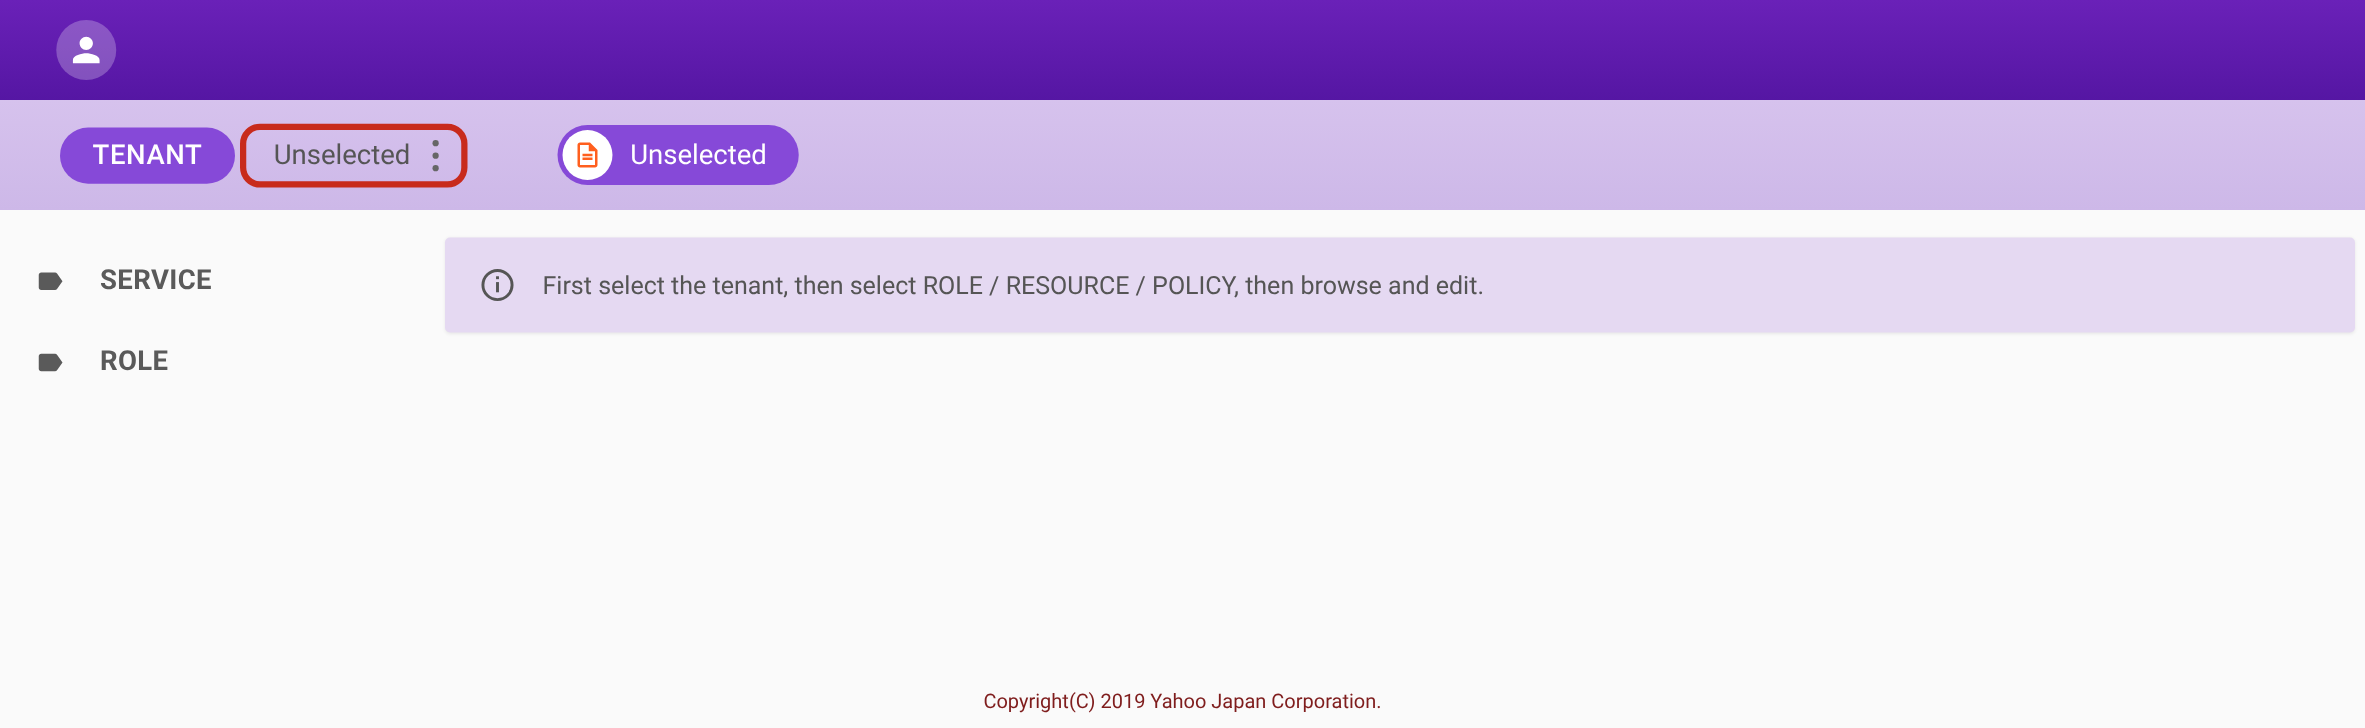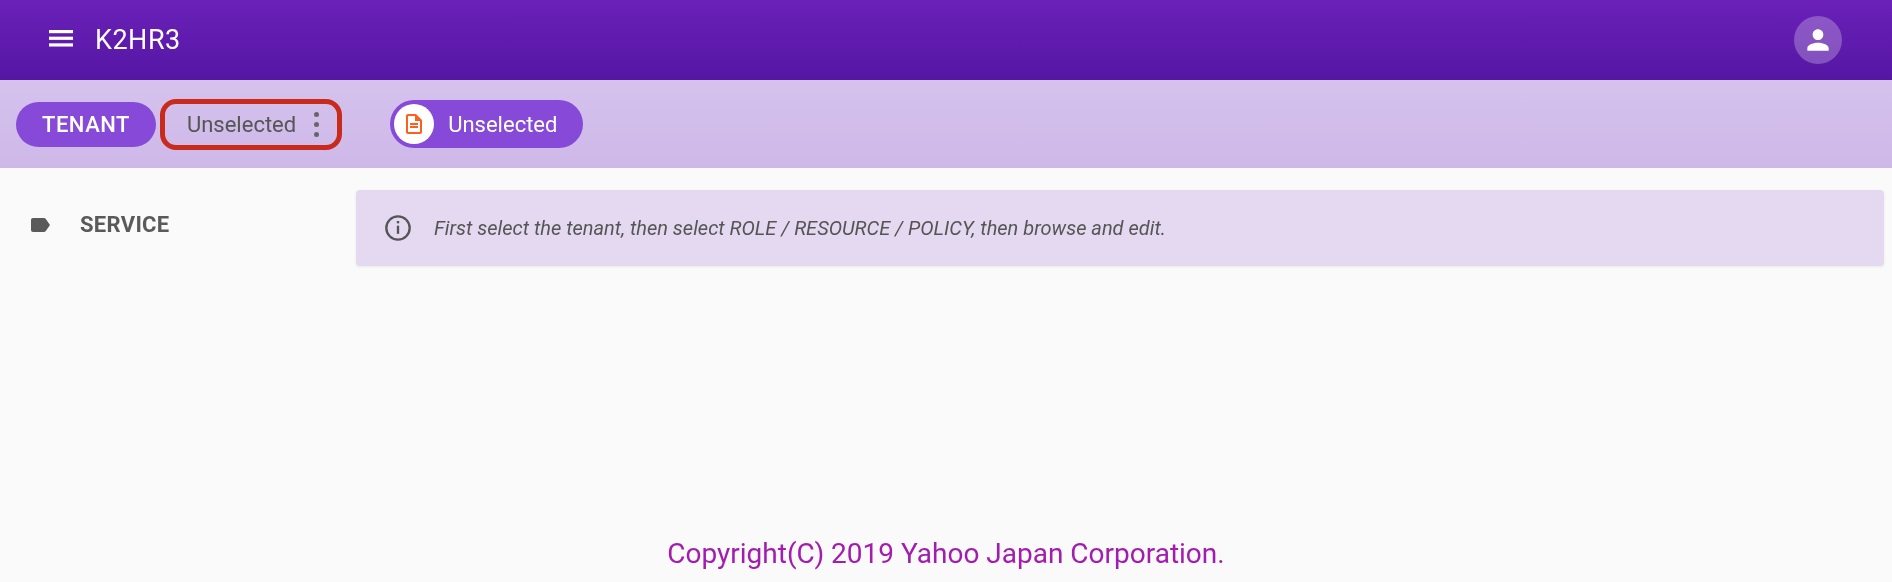--- a/index.html
+++ b/index.html
@@ -45,22 +45,22 @@
       display: flex;
       align-items: center;
       justify-content: center;
       cursor: pointer;
     }
     .subheader {
       height: 88px;
       background: linear-gradient(180deg, #d6c2ed 0%, #cdb8e8 100%);
       display: flex;
       align-items: center;
-      padding: 0 16px;
-      gap: 48px;
+      padding: 0 48px;
+      gap: 72px;
     }
     .tenant-group {
       display: flex;
       align-items: center;
       position: relative;
     }
     .tenant-pill {
       background: #8649d8;
       color: #fff;
       font-size: 22px;
@@ -144,50 +144,39 @@
       padding-right: 8px;
     }
     .info-banner {
       background: #e5d9f2;
       border-radius: 4px;
       padding: 24px 28px;
       display: flex;
       align-items: center;
       gap: 22px;
       box-shadow: 0 1px 3px rgba(0,0,0,0.08);
-      font-style: italic;
     }
     .info-text {
       color: #555;
       font-size: 20px;
     }
     .footer {
       position: absolute;
       left: 0;
       right: 0;
       bottom: 12px;
       text-align: center;
-      color: #a21caf;
-      font-size: 28px;
+      color: #7f1d1d;
+      font-size: 16px;
     }
   </style>
 </head>
 <body>
 
 <div class="header">
-  <div class="header-left">
-    <div class="menu-icon">
-      <svg width="32" height="32" viewBox="0 0 24 24" fill="#fff">
-        <rect x="3" y="6" width="18" height="2.4"></rect>
-        <rect x="3" y="11" width="18" height="2.4"></rect>
-        <rect x="3" y="16" width="18" height="2.4"></rect>
-      </svg>
-    </div>
-    <div class="app-title">K2HR3</div>
-  </div>
   <div class="avatar-circle">
     <svg width="32" height="32" viewBox="0 0 24 24">
       <circle cx="12" cy="12" r="12" fill="none"></circle>
       <path fill="#fff" d="M12 12c2.21 0 4-1.79 4-4s-1.79-4-4-4-4 1.79-4 4 1.79 4 4 4zm0 2c-2.67 0-8 1.34-8 4v2h16v-2c0-2.66-5.33-4-8-4z"></path>
     </svg>
   </div>
 </div>
 
 <div class="subheader">
   <div class="tenant-group">
@@ -212,20 +201,26 @@
 </div>
 
 <div class="content">
   <div class="sidebar">
     <div class="sidebar-item">
       <svg class="label-icon" width="24" height="24" viewBox="0 0 24 24">
         <path d="M17.63 5.84C17.27 5.33 16.67 5 16 5L5 5.01C3.9 5.01 3 5.9 3 7v10c0 1.1.9 1.99 2 1.99L16 19c.67 0 1.27-.33 1.63-.84L22 12l-4.37-6.16z"></path>
       </svg>
       <span class="sidebar-item-label">SERVICE</span>
     </div>
+    <div class="sidebar-item">
+      <svg class="label-icon" width="24" height="24" viewBox="0 0 24 24">
+        <path d="M17.63 5.84C17.27 5.33 16.67 5 16 5L5 5.01C3.9 5.01 3 5.9 3 7v10c0 1.1.9 1.99 2 1.99L16 19c.67 0 1.27-.33 1.63-.84L22 12l-4.37-6.16z"></path>
+      </svg>
+      <span class="sidebar-item-label">ROLE</span>
+    </div>
   </div>
 
   <div class="main">
     <div class="info-banner">
       <svg width="28" height="28" viewBox="0 0 24 24">
         <circle cx="12" cy="12" r="10" fill="none" stroke="#555" stroke-width="2"></circle>
         <rect x="11" y="10" width="2" height="7" fill="#555"></rect>
         <rect x="11" y="6" width="2" height="2" fill="#555"></rect>
       </svg>
       <span class="info-text">First select the tenant, then select ROLE / RESOURCE / POLICY, then browse and edit.</span>

